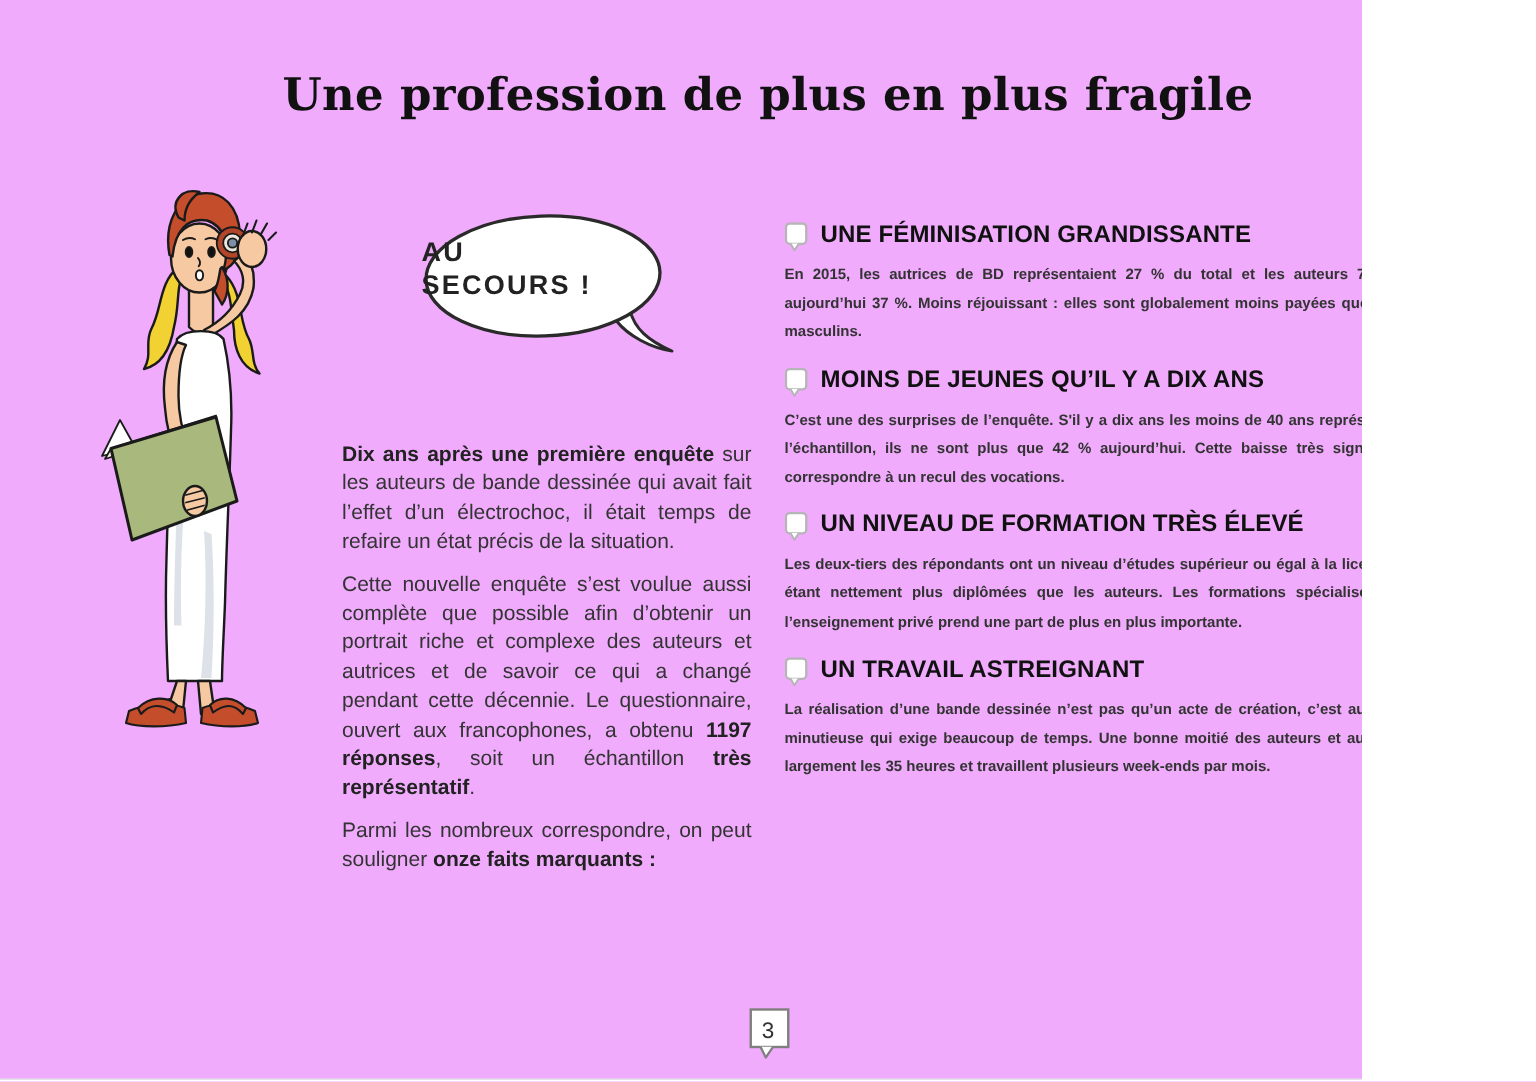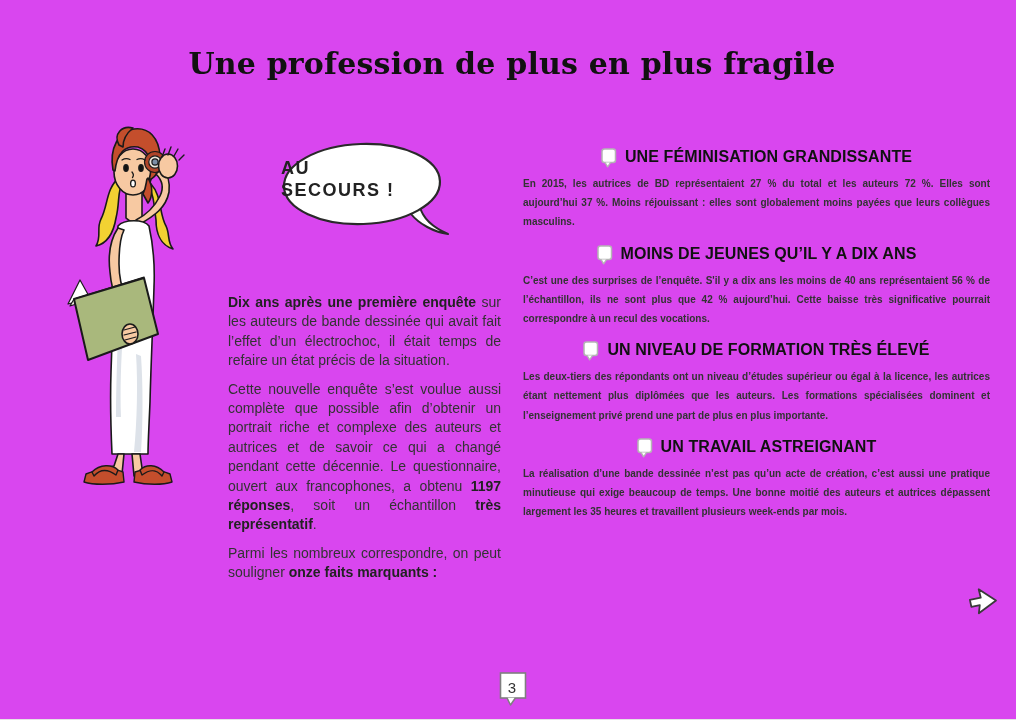--- a/index.html
+++ b/index.html
@@ -1,22 +1,22 @@
 <!DOCTYPE html>
 <html lang="fr"><head>
 <meta charset="utf-8">
 <style>
   * { margin:0; padding:0; box-sizing:border-box; }
   html,body { background:#ffffff; }
   body { font-family:"Liberation Sans", sans-serif; }
 
   .page {
     position:relative;
-    width:1016px; height:720px;
-    background:#d946ef;
+    width:908px; height:720px;
+    background:#f0abfc;
     border-bottom:1px solid #e4e4e4;
     overflow:hidden;
   }
 
   .page-title {
     position:absolute; top:44px; left:0; width:1024px;
     text-align:center;
     font-family:"DejaVu Serif","Liberation Serif",serif;
     font-weight:700; font-size:30px; line-height:40px;
     color:#111111; letter-spacing:0.2px;
@@ -34,21 +34,21 @@
   .intro-col {
     position:absolute; left:228px; top:293px; width:273px;
     color:#333333; font-size:14px; line-height:19.4px;
     text-align:justify;
   }
   .intro-col p { margin-bottom:9px; }
   .intro-col b { color:#222222; }
 
   .sections-col { position:absolute; left:523px; top:146px; width:467px; }
   .section { margin-bottom:11px; }
-  .section-header { display:flex; align-items:center; gap:7px; margin-bottom:6px;justify-content:center; }
+  .section-header { display:flex; align-items:center; gap:7px; margin-bottom:6px; }
   .section-header .marker { flex:0 0 auto; margin-top:2px; }
   .section-title {
     font-weight:700; font-size:16px; line-height:20px;
     color:#111111; letter-spacing:0.1px;
   }
   .section-body {
     color:#333333; font-size:10px; line-height:19.2px;
     text-align:justify;
     font-weight:bold;
   }

